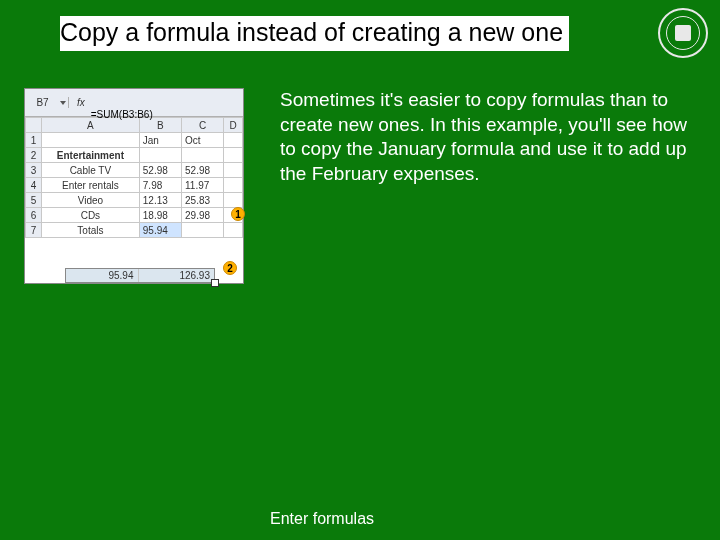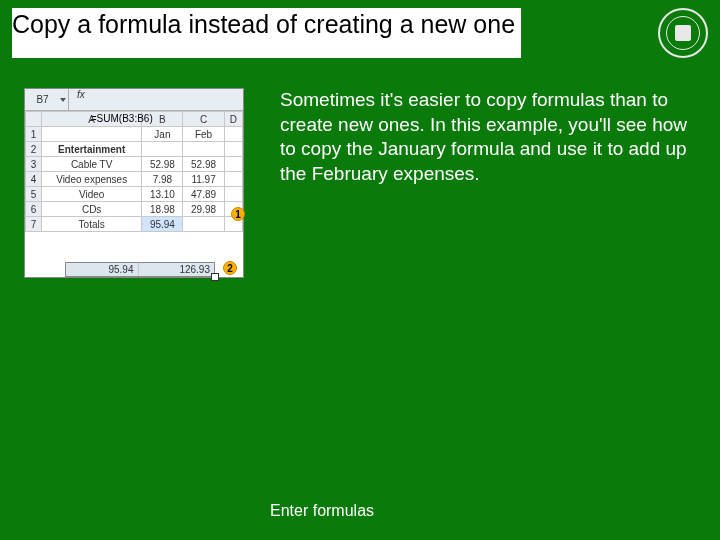--- a/index.html
+++ b/index.html
@@ -6,22 +6,24 @@
   body {
     width: 720px; height: 540px;
     background: #0a7a0a;
     font-family: Verdana, Arial, sans-serif;
     color: #fff;
     position: relative;
     overflow: hidden;
   }
   .title-bar {
     display: flex;
+    align-items: center;
     padding: 8px 12px 10px 12px;
     gap: 8px;
+    margin-left: 48px;
   }
   .title-text {
     background: #fff;
     color: #000;
     font-size: 25px;
     padding: 2px 6px 4px 0;
     flex: 0 0 auto;
   }
   .crest {
     margin-left: auto;
@@ -53,24 +55,24 @@
   .sheet-frame {
     background:#fff;
     border:1px solid #888;
     font-family: Tahoma, Arial, sans-serif;
     color:#333;
     font-size:11px;
     width: 220px;
     position:relative;
   }
   .sheet-toolbar {
-    display:flex; 
+    display:flex; align-items:center;
     border-bottom:1px solid #b0b0b0;
     background:#e8ecf3;
-    height:22px;
+    height:28px;
   }
   .namebox {
     width:44px; border-right:1px solid #b0b0b0;
     display:flex; align-items:center; justify-content:center;
     font-size:10px; position:relative;
     padding-right:8px;
   }
   .namebox::after{
     content:""; position:absolute; right:2px; top:50%;
     margin-top:-2px;
@@ -83,21 +85,21 @@
   table.sheet th, table.sheet td {
     border:1px solid #c8c8c8;
     height:15px; font-size:10px;
     padding:0 3px; text-align:center;
     background:#fff;
   }
   table.sheet th {
     background:#e8ecf3; text-align:center; font-weight:normal; color:#333;
   }
   table.sheet th.rowhead { width:16px; background:#e8ecf3; }
-  table.sheet td.num { text-align:center; }
+  table.sheet td.num { text-align:left; }
   table.sheet td.sel { background:#cfe4ff; }
   .marker {
     position:absolute; width:14px; height:14px;
     border-radius:50%; background:#ffb000;
     color:#000; font-size:10px; font-weight:bold;
     display:flex;align-items:center;justify-content:center;
     border:1px solid #cc8800;
   }
   .marker.m1 { right:-2px; top:118px; }
   .fill-row {
@@ -129,21 +131,21 @@
     color:#fff;
   }
   .para {
     font-size:19px;
     line-height:1.3;
     margin-bottom: 22px;
     color:#ffffff;
   }
   .footer-label {
     position:absolute;
-    left:270px; bottom:20px;
+    left:270px; bottom:12px;
     font-size:16px;
     font-family: Arial, sans-serif;
   }
 </style>
 </head>
 <body>
 
 <div class="title-bar">
   <span class="title-text">Copy a formula instead of creating a new one</span>
   <span class="crest"></span>
@@ -164,49 +166,49 @@
           <th class="rowhead"></th>
           <th>A</th>
           <th>B</th>
           <th>C</th>
           <th>D</th>
         </tr>
         <tr>
           <th class="rowhead">1</th>
           <td></td>
           <td class="num">Jan</td>
-          <td class="num">Feb</td>
+          <td class="num">Oct</td>
           <td></td>
         </tr>
         <tr>
           <th class="rowhead">2</th>
           <td colspan="1" style="font-weight:bold">Entertainment</td>
           <td></td>
               <td></td>
               <td></td>
         </tr>
         <tr>
           <th class="rowhead">3</th>
           <td>Cable TV</td>
           <td class="num">52.98</td>
           <td class="num">52.98</td>
           <td></td>
         </tr>
         <tr>
           <th class="rowhead">4</th>
-          <td>Video expenses</td>
+          <td>Enter rentals</td>
           <td class="num">7.98</td>
           <td class="num">11.97</td>
           <td></td>
         </tr>
         <tr>
           <th class="rowhead">5</th>
           <td>Video</td>
-          <td class="num">13.10</td>
-          <td class="num">47.89</td>
+          <td class="num">12.13</td>
+          <td class="num">25.83</td>
           <td></td>
         </tr>
         <tr>
           <th class="rowhead">6</th>
           <td>CDs</td>
           <td class="num">18.98</td>
           <td class="num">29.98</td>
           <td></td>
         </tr>
         <tr>

